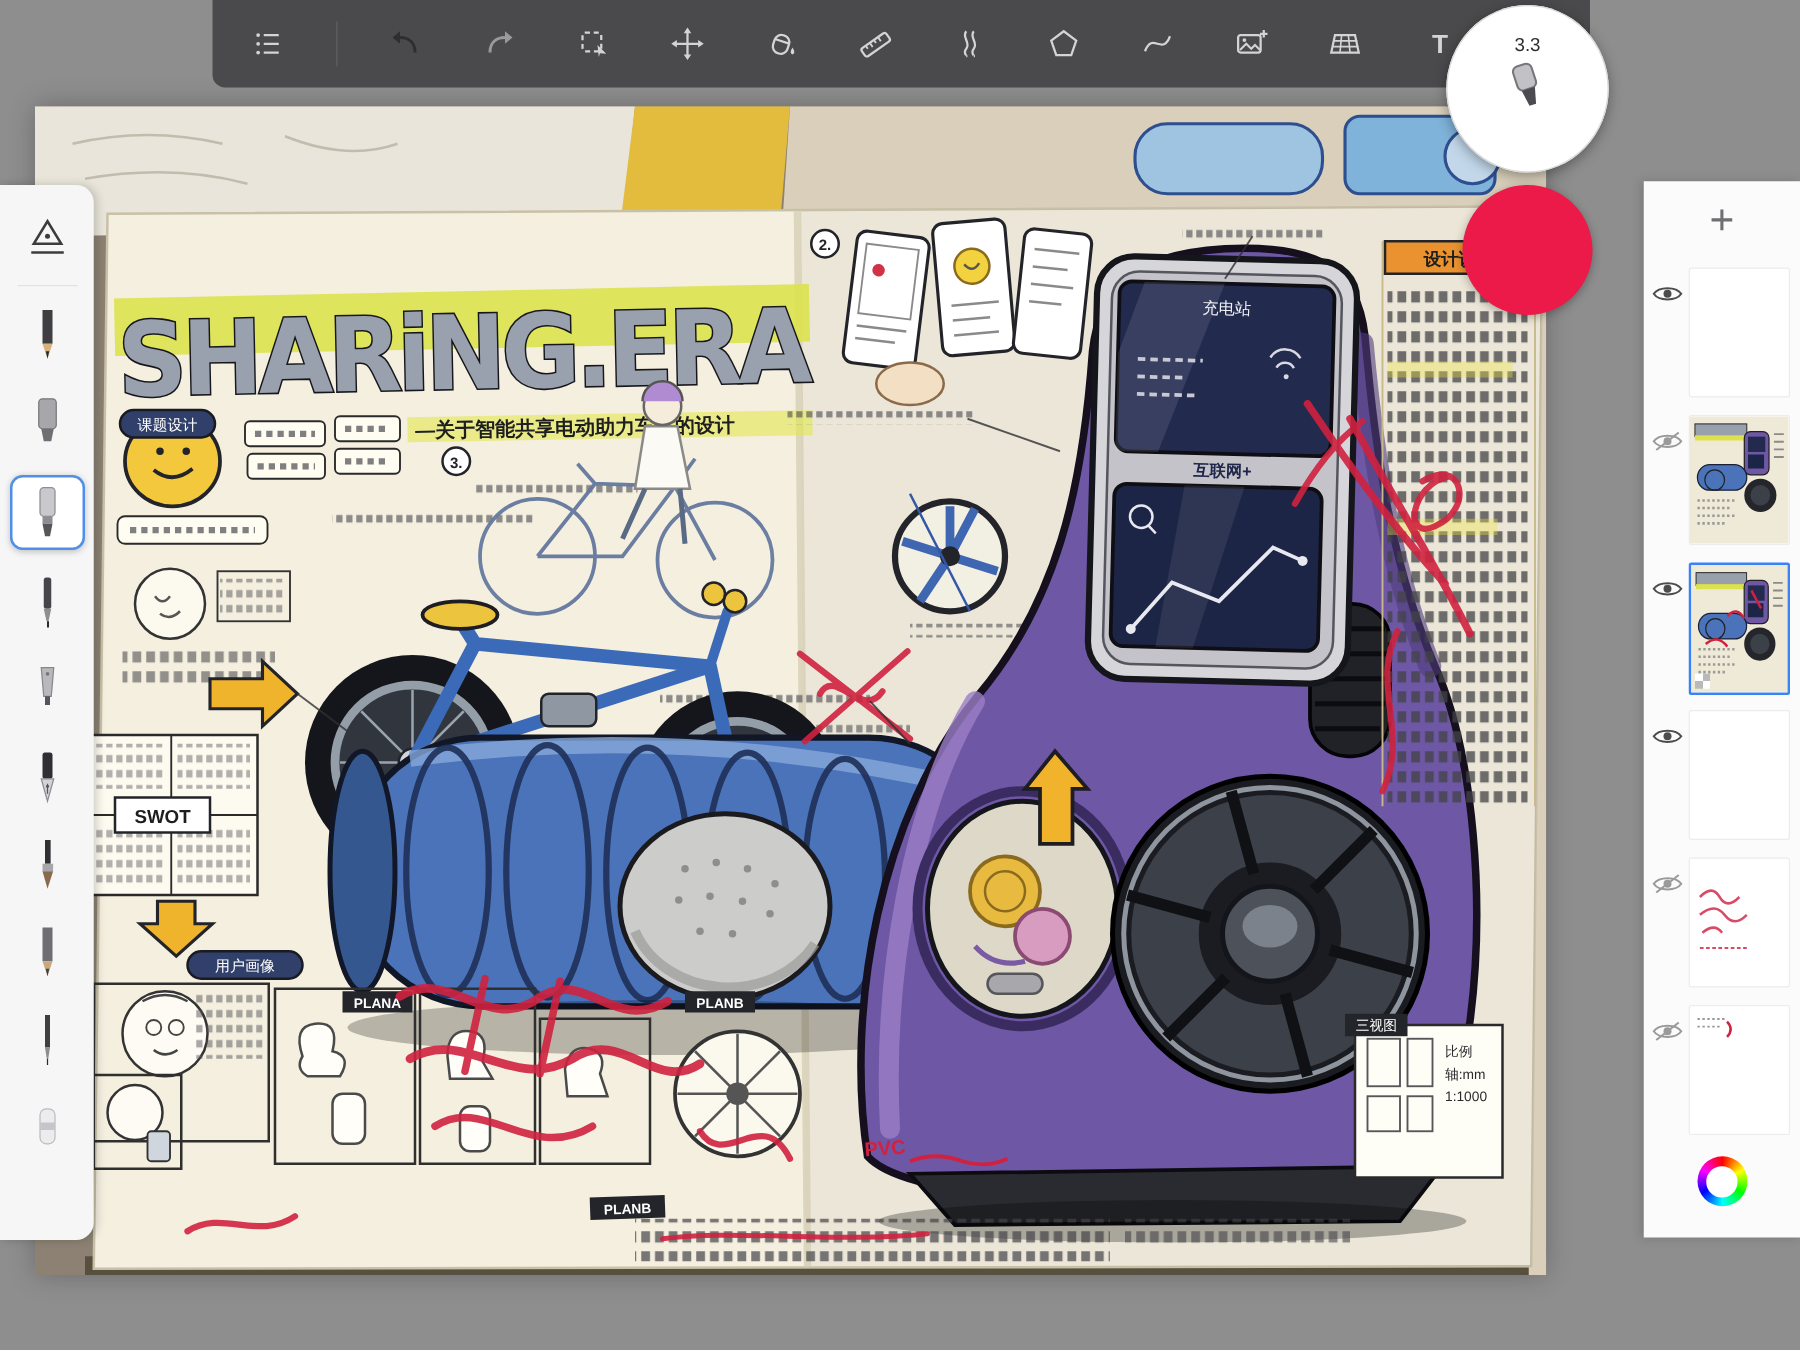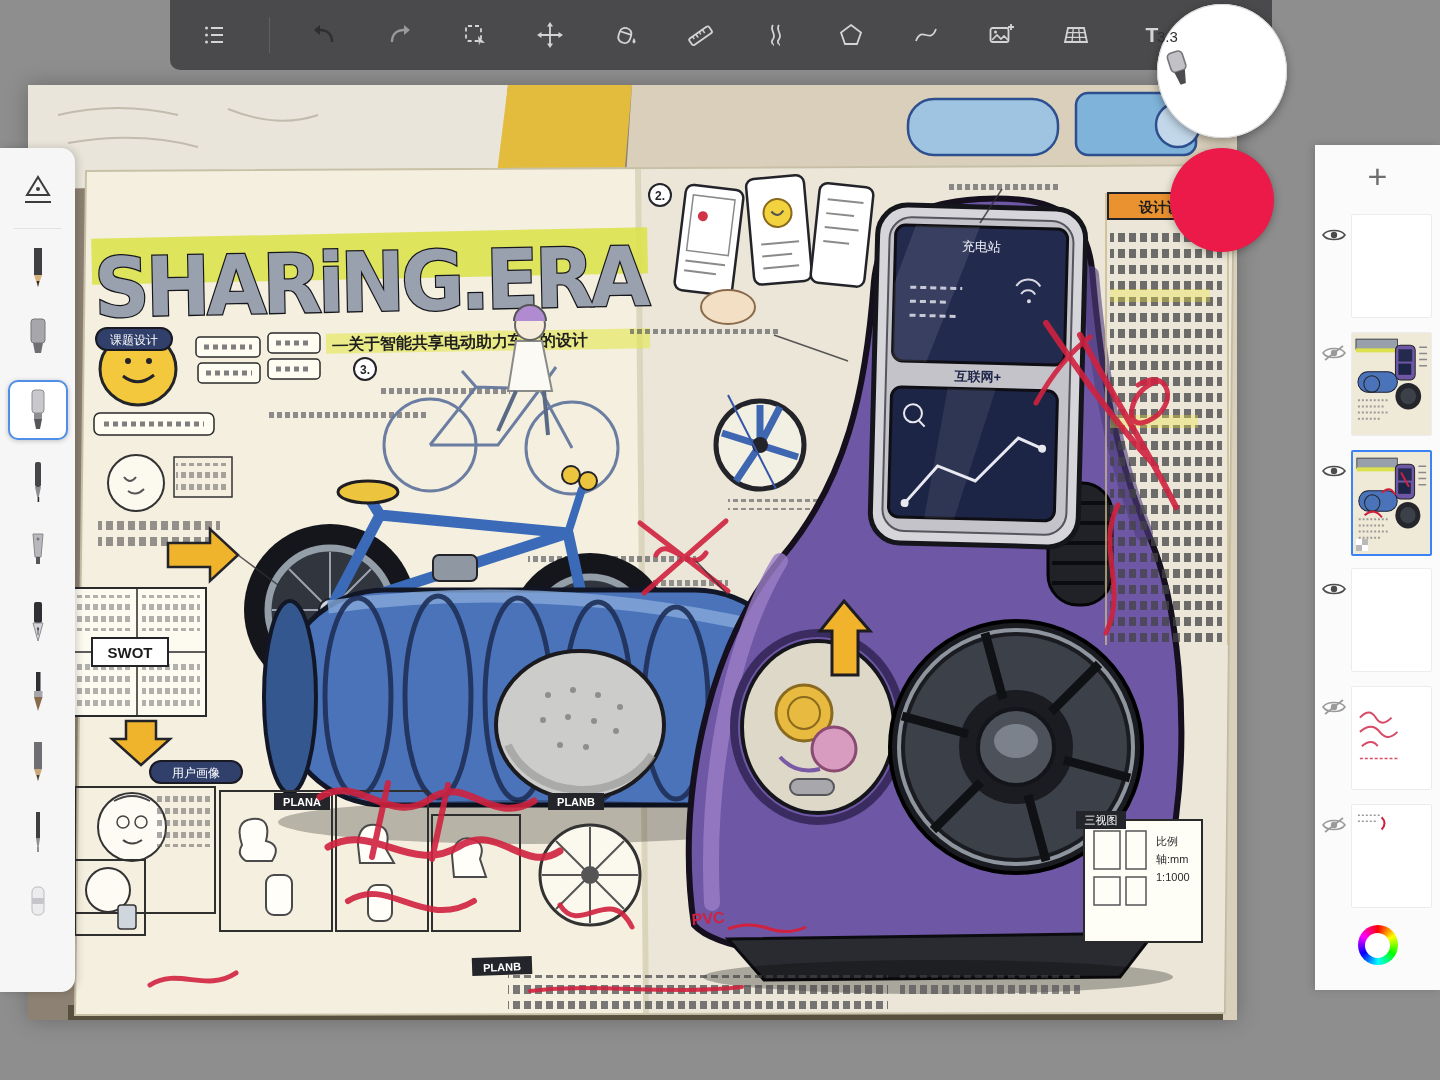--- a/index.html
+++ b/index.html
@@ -17,21 +17,21 @@
   
   #top-toolbar{left:170px;top:0;width:1102px;height:70px;background:#4a4a4c;
                border-radius:0 0 10px 10px;display:flex;align-items:center;
                justify-content:space-between;padding:0 24px;box-sizing:border-box;z-index:30}
   .tb-btn{width:42px;height:42px;display:flex;align-items:center;justify-content:center}
   .tb-divider{width:1px;height:36px;background:#606062}
 
   
   #brush-indicator{left:1157px;top:4px;width:130px;height:134px;border-radius:50%;
      background:#fff;box-shadow:0 3px 10px rgba(0,0,0,.35), inset 0 0 0 1px #d8d8d8;
-     z-index:40;display:flex;flex-direction:column;}
+     z-index:40;display:flex;flex-direction:column;align-items:center}
   #brush-size{margin-top:24px;font-size:15px;color:#2e2e2e}
   #color-swatch{left:1170px;top:148px;width:104px;height:104px;border-radius:50%;
      background:#eb1a49;z-index:40;box-shadow:0 2px 8px rgba(0,0,0,.3)}
 
   
   #left-toolbar{left:0;top:148px;width:75px;height:844px;background:#f6f6f7;
      border-radius:0 14px 14px 0;box-shadow:2px 0 8px rgba(0,0,0,.18);z-index:20;
      display:flex;flex-direction:column;align-items:center;padding-top:8px;box-sizing:border-box}
   .tool{width:58px;height:70px;display:flex;align-items:center;justify-content:center}
   .tool.active{background:#fff;border:2px solid #4f8fe8;border-radius:10px;

